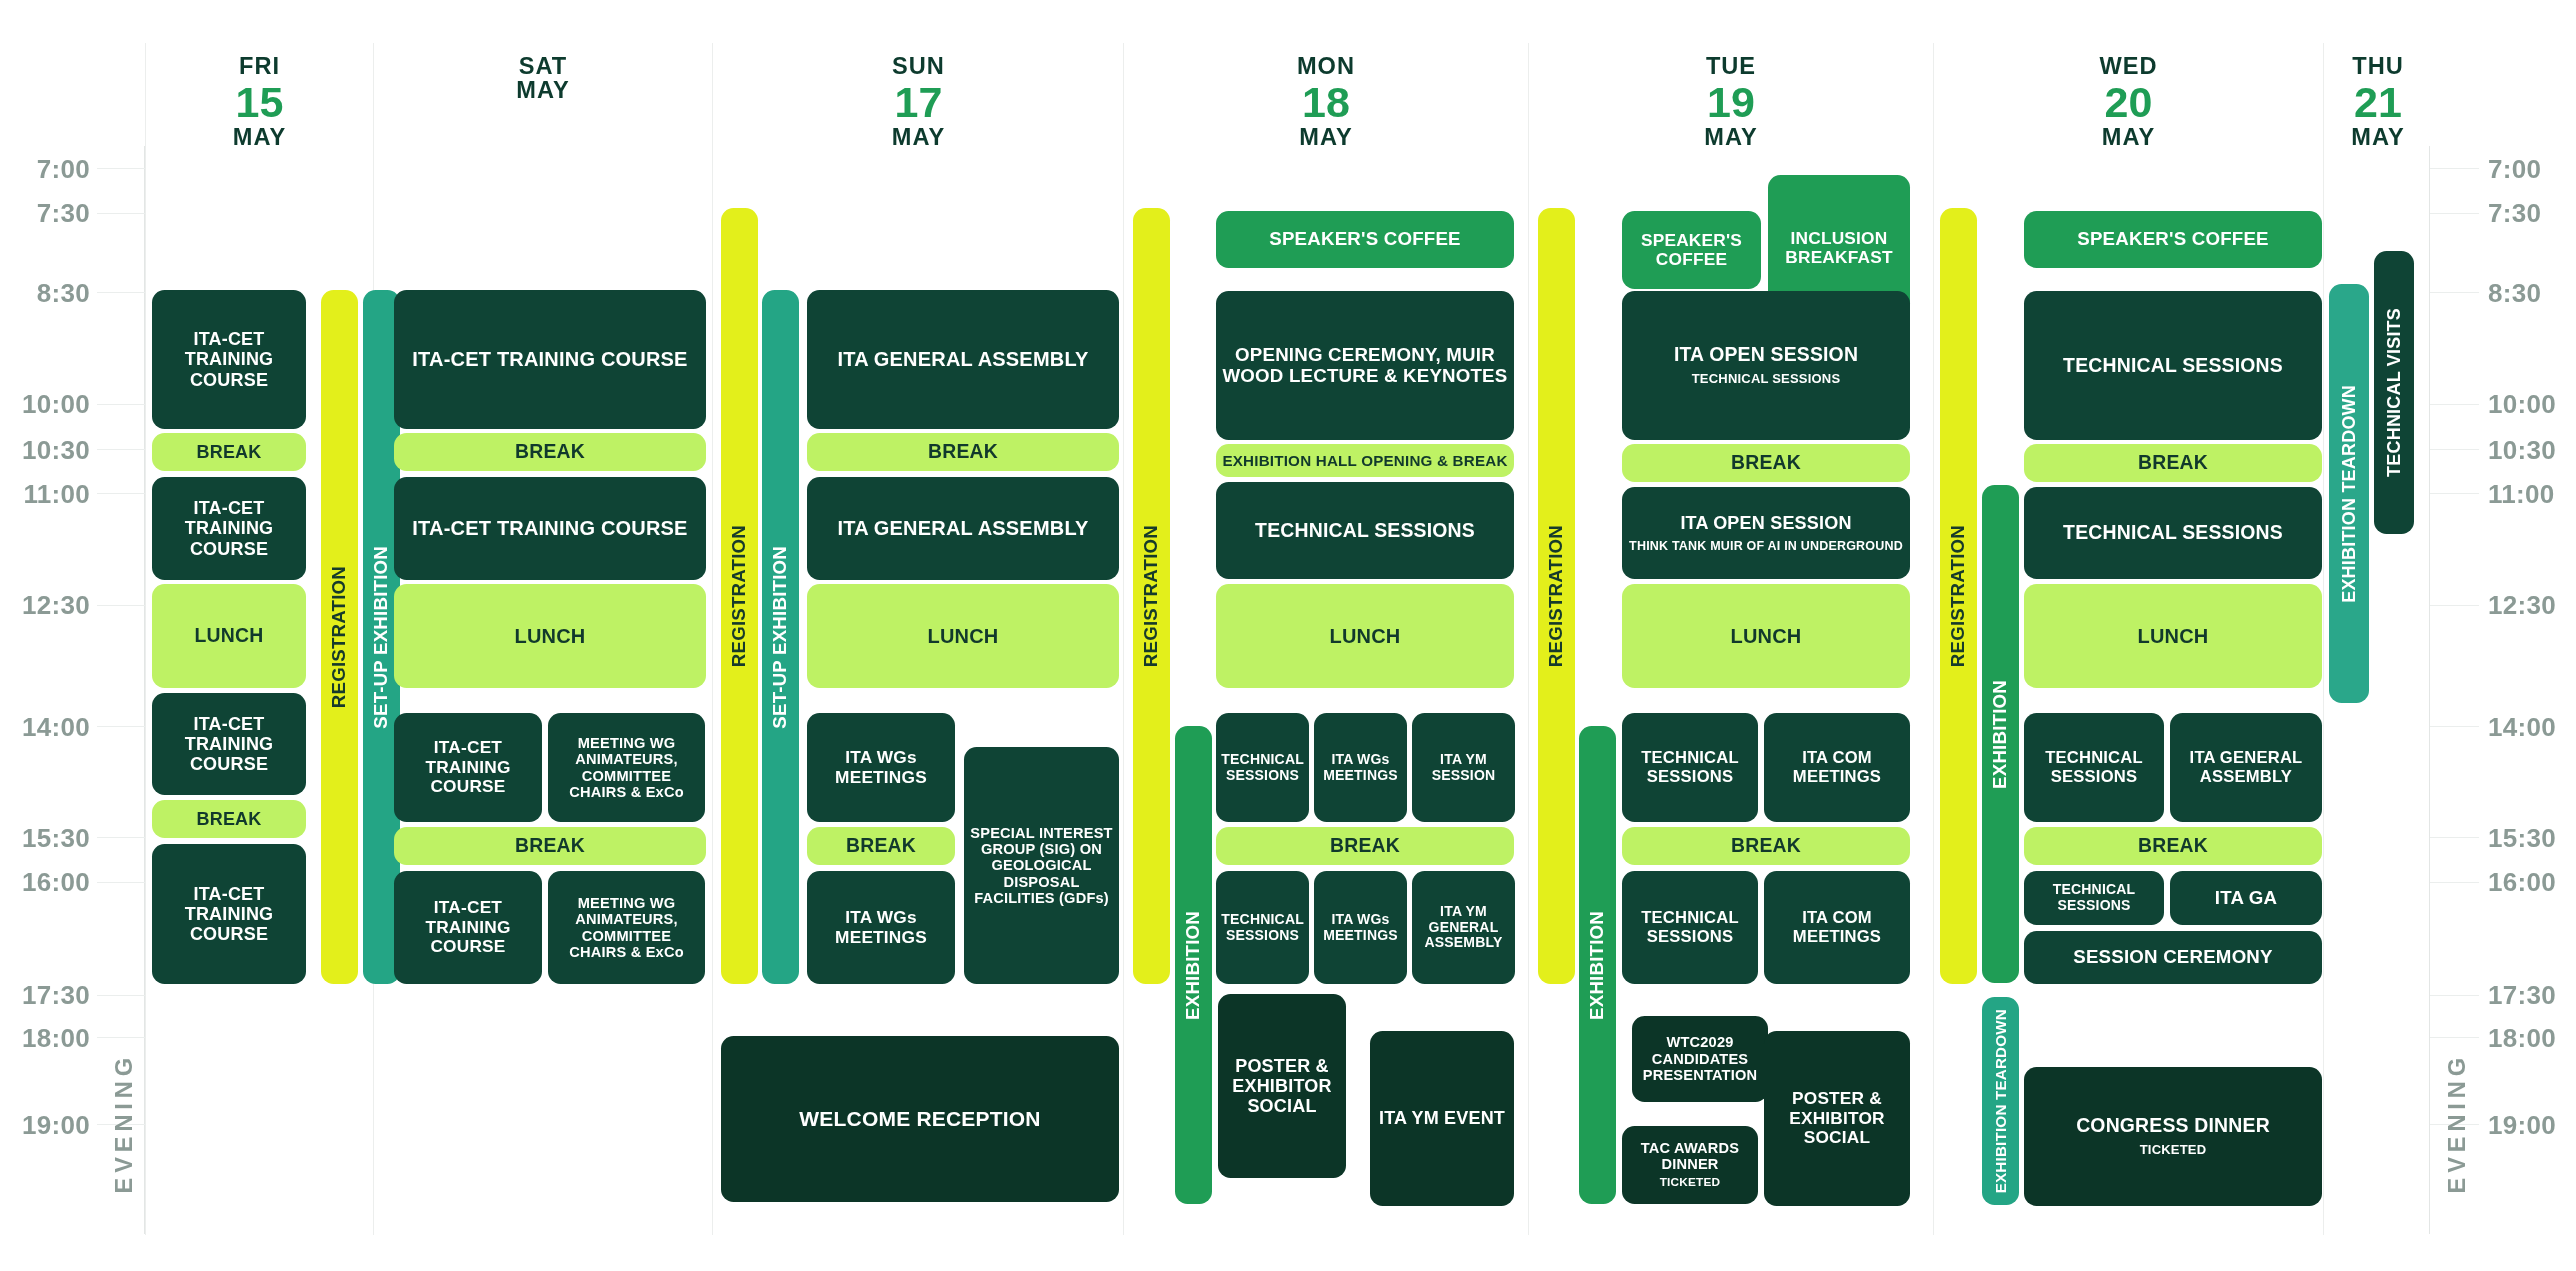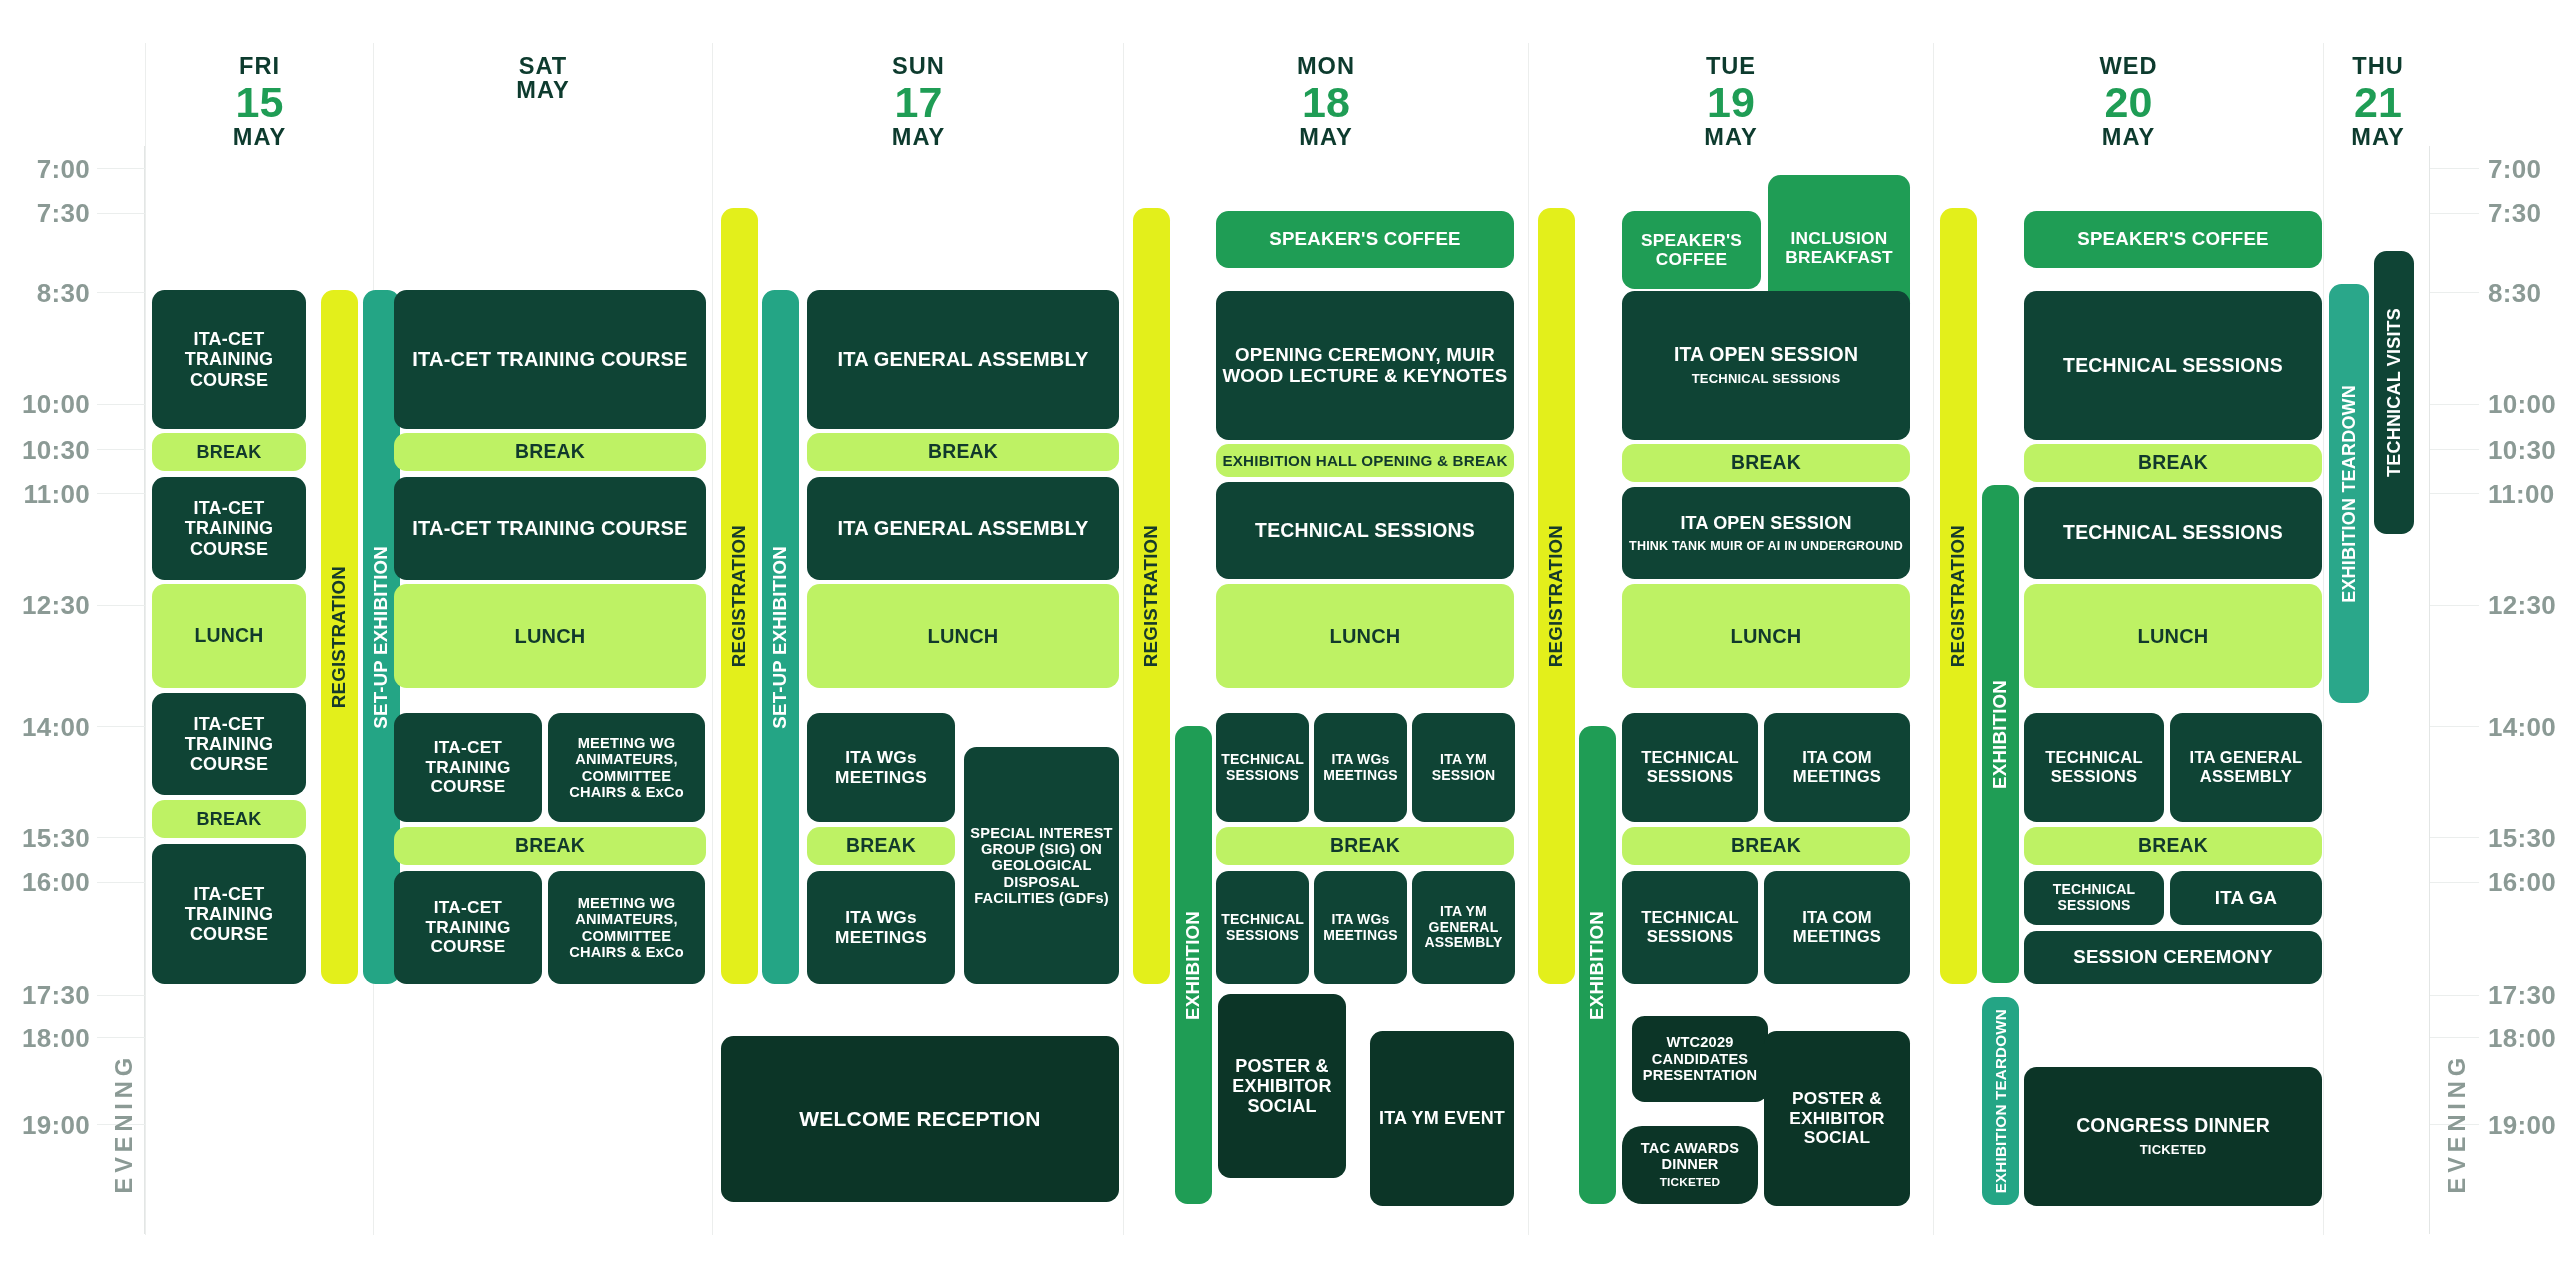--- a/index.html
+++ b/index.html
@@ -329,21 +329,21 @@
     </div>
   <div class="ev dark" style="left:1622px;top:871px;width:136px;height:113px;">
     <span class="t" style="font-size:16.6px;">TECHNICAL SESSIONS</span>
     </div>
   <div class="ev dark" style="left:1764px;top:871px;width:146px;height:113px;">
     <span class="t" style="font-size:16.6px;">ITA COM MEETINGS</span>
     </div>
   <div class="ev darker" style="left:1632px;top:1016px;width:136px;height:86px;">
     <span class="t" style="font-size:14.6px;">WTC2029 CANDIDATES PRESENTATION</span>
     </div>
-  <div class="ev darker" style="left:1622px;top:1126px;width:136px;height:78px;border-radius:20px;">
+  <div class="ev darker" style="left:1622px;top:1126px;width:136px;height:78px;">
     <span class="t" style="font-size:14.6px;">TAC AWARDS DINNER</span>
     <span class="s" style="font-size:11.8px;margin-top:3.5px;">TICKETED</span>
     </div>
   <div class="ev darker" style="left:1764px;top:1031px;width:146px;height:175px;">
     <span class="t" style="font-size:17.3px;">POSTER &amp; EXHIBITOR SOCIAL</span>
     </div>
 
   <div class="ev lime" style="left:1940px;top:208px;width:37px;height:776px;">
     <span class="t vert" style="font-size:18.7px;">REGISTRATION</span>
     </div>

